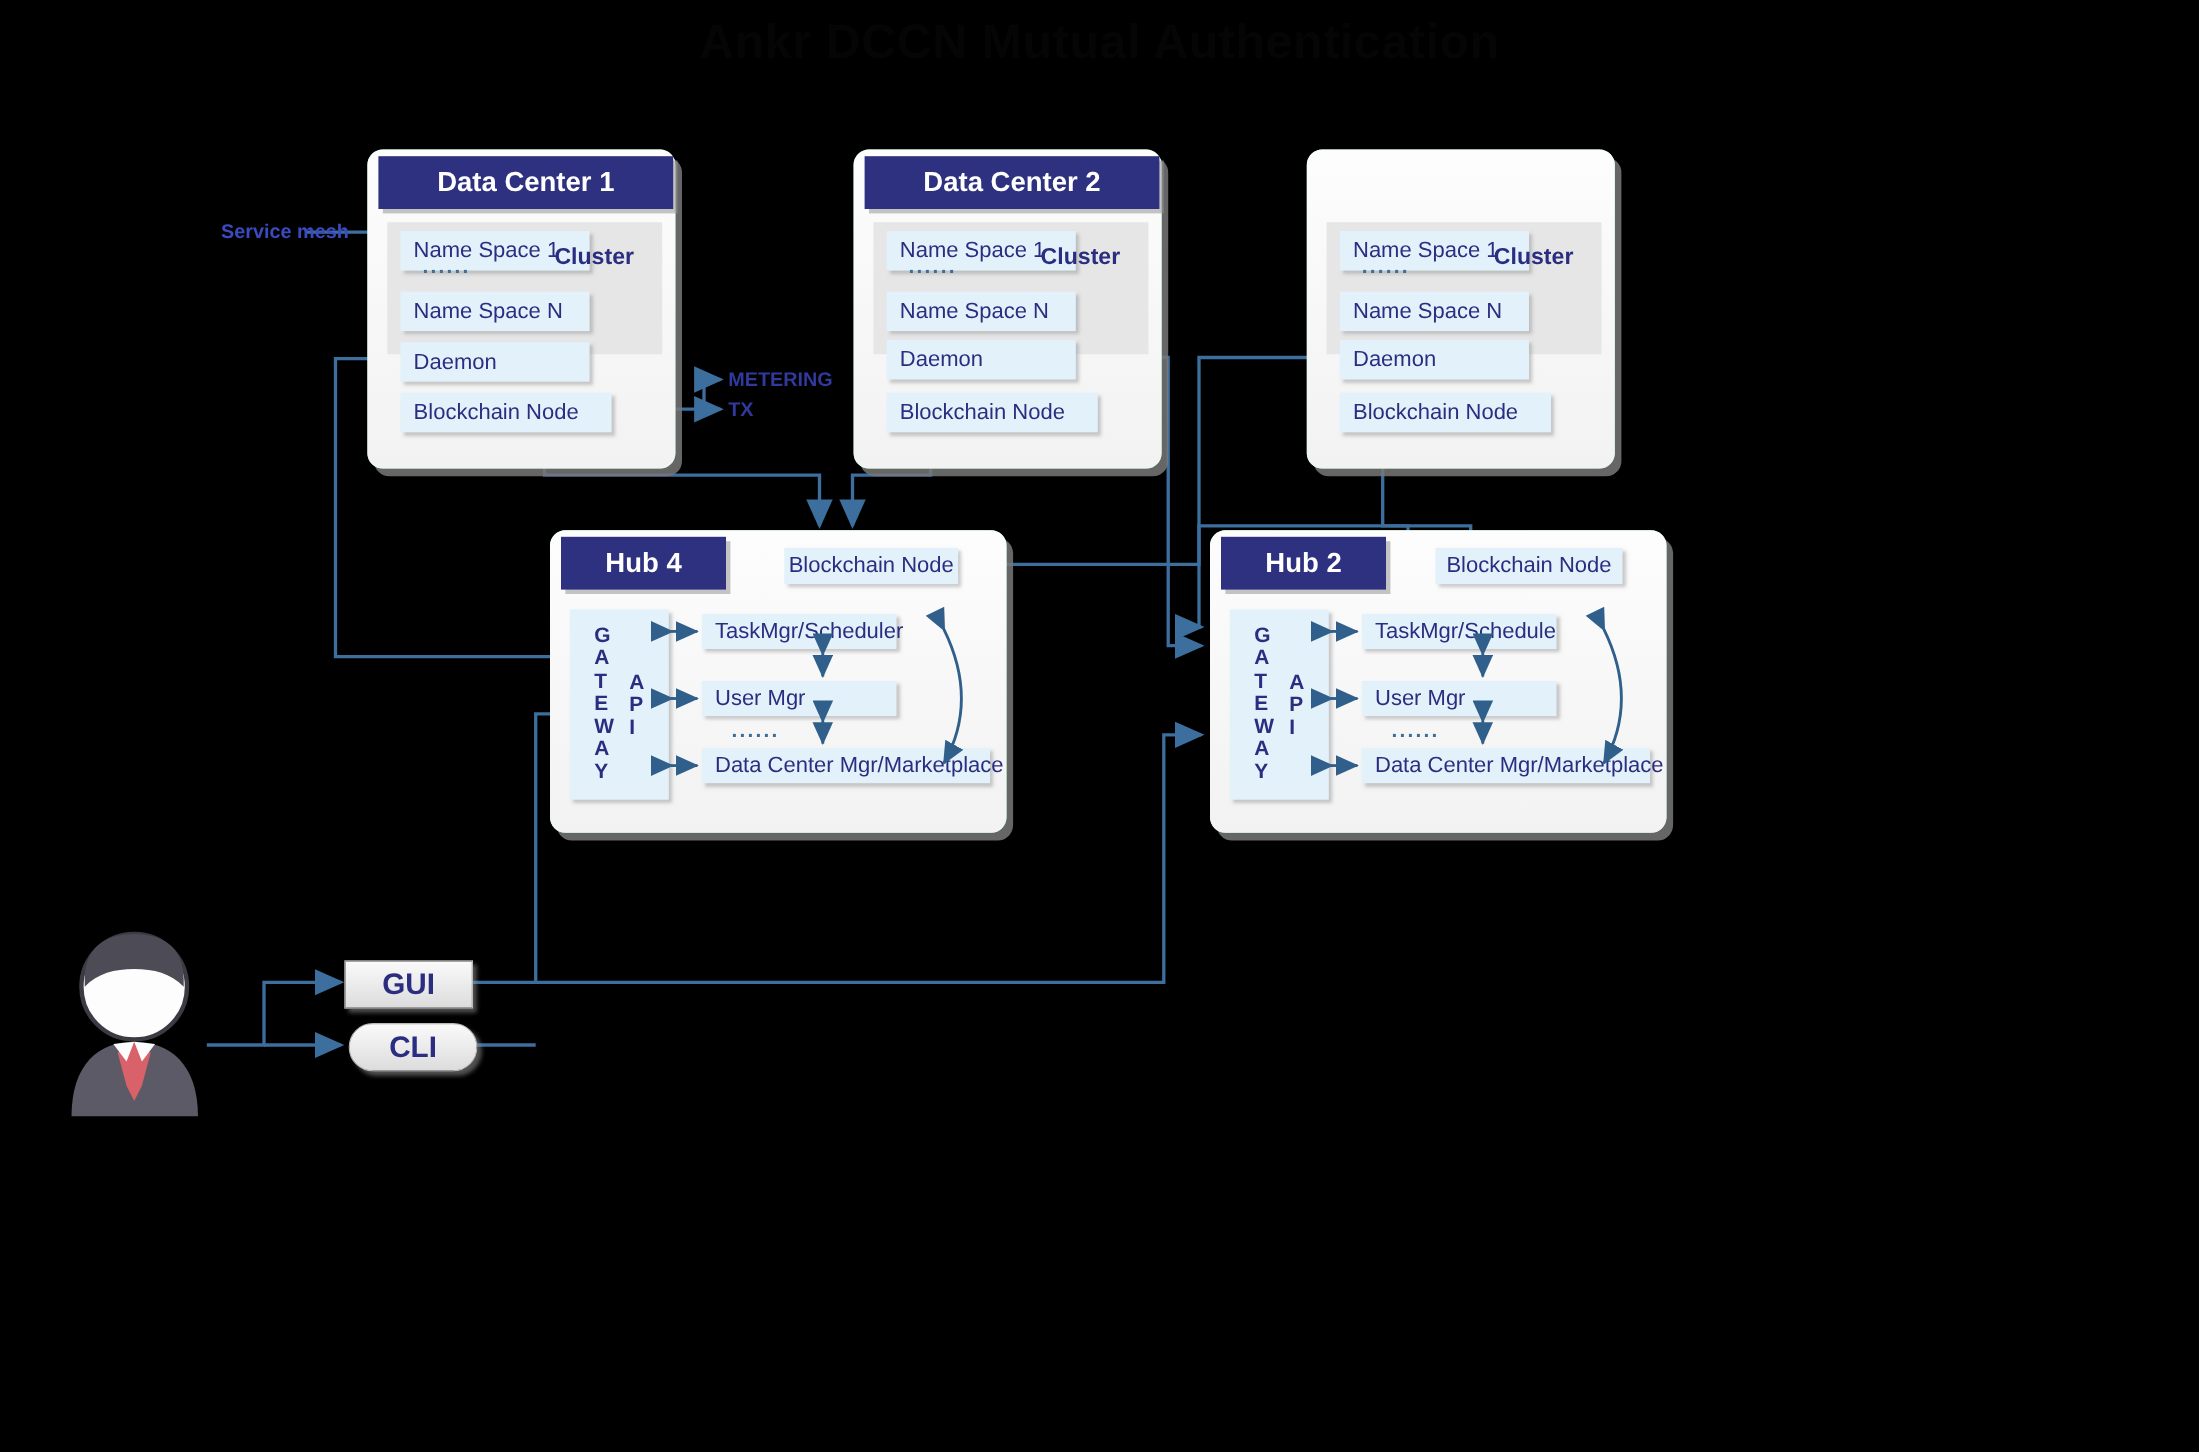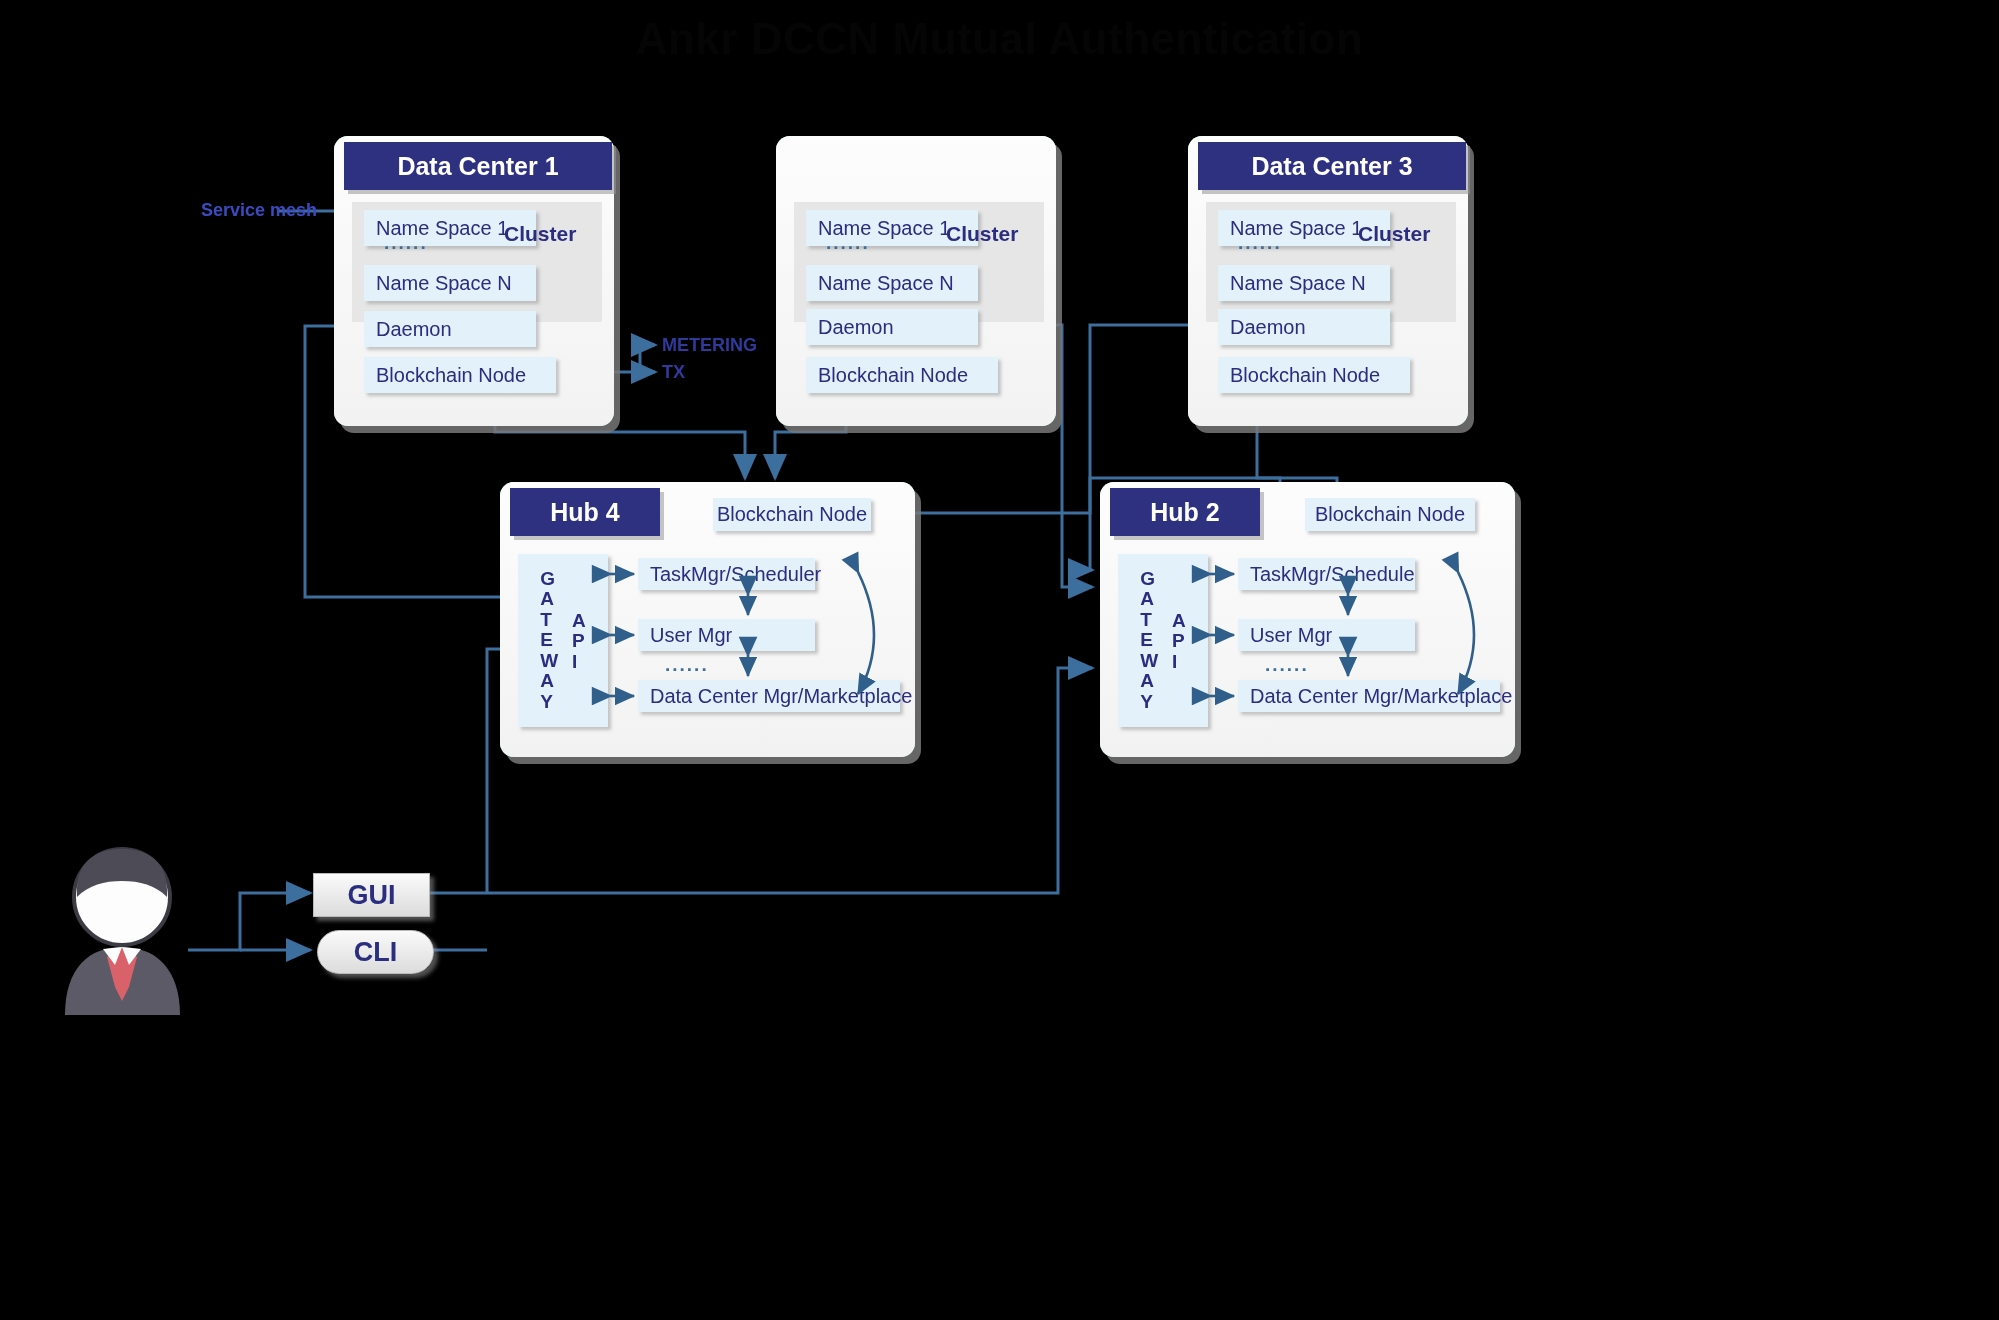--- a/index.html
+++ b/index.html
@@ -108,32 +108,32 @@
     <div class="chip" style="left:30px;top:74px;width:160px;height:36px;">Name Space 1</div>
     <div class="dots" style="left:50px;top:96px;">......</div>
     <div class="chip" style="left:30px;top:129px;width:160px;height:36px;">Name Space N</div>
     <div class="cluster-label" style="left:170px;top:86px;">Cluster</div>
     <div class="chip" style="left:30px;top:175px;width:160px;height:36px;">Daemon</div>
     <div class="chip" style="left:30px;top:221px;width:180px;height:36px;">Blockchain Node</div>
   </div>
 
   <div class="panel" style="left:776px;top:136px;width:280px;height:290px;">
     <div class="panel-inner"></div>
+    <div class="panel-hdr" style="width:268px;">Data Center 2</div>
     <div class="clusterbox" style="left:18px;top:66px;width:250px;height:120px;"></div>
     <div class="chip" style="left:30px;top:74px;width:160px;height:36px;">Name Space 1</div>
     <div class="dots" style="left:50px;top:96px;">......</div>
     <div class="chip" style="left:30px;top:129px;width:160px;height:36px;">Name Space N</div>
     <div class="cluster-label" style="left:170px;top:86px;">Cluster</div>
     <div class="chip" style="left:30px;top:173px;width:160px;height:36px;">Daemon</div>
     <div class="chip" style="left:30px;top:221px;width:180px;height:36px;">Blockchain Node</div>
   </div>
 
   <div class="panel" style="left:1188px;top:136px;width:280px;height:290px;">
     <div class="panel-inner"></div>
-    <div class="panel-hdr" style="width:268px;">Data Center 3</div>
     <div class="clusterbox" style="left:18px;top:66px;width:250px;height:120px;"></div>
     <div class="chip" style="left:30px;top:74px;width:160px;height:36px;">Name Space 1</div>
     <div class="dots" style="left:50px;top:96px;">......</div>
     <div class="chip" style="left:30px;top:129px;width:160px;height:36px;">Name Space N</div>
     <div class="cluster-label" style="left:170px;top:86px;">Cluster</div>
     <div class="chip" style="left:30px;top:173px;width:160px;height:36px;">Daemon</div>
     <div class="chip" style="left:30px;top:221px;width:180px;height:36px;">Blockchain Node</div>
   </div>
 
   <div class="panel" style="left:500px;top:482px;width:415px;height:275px;">

